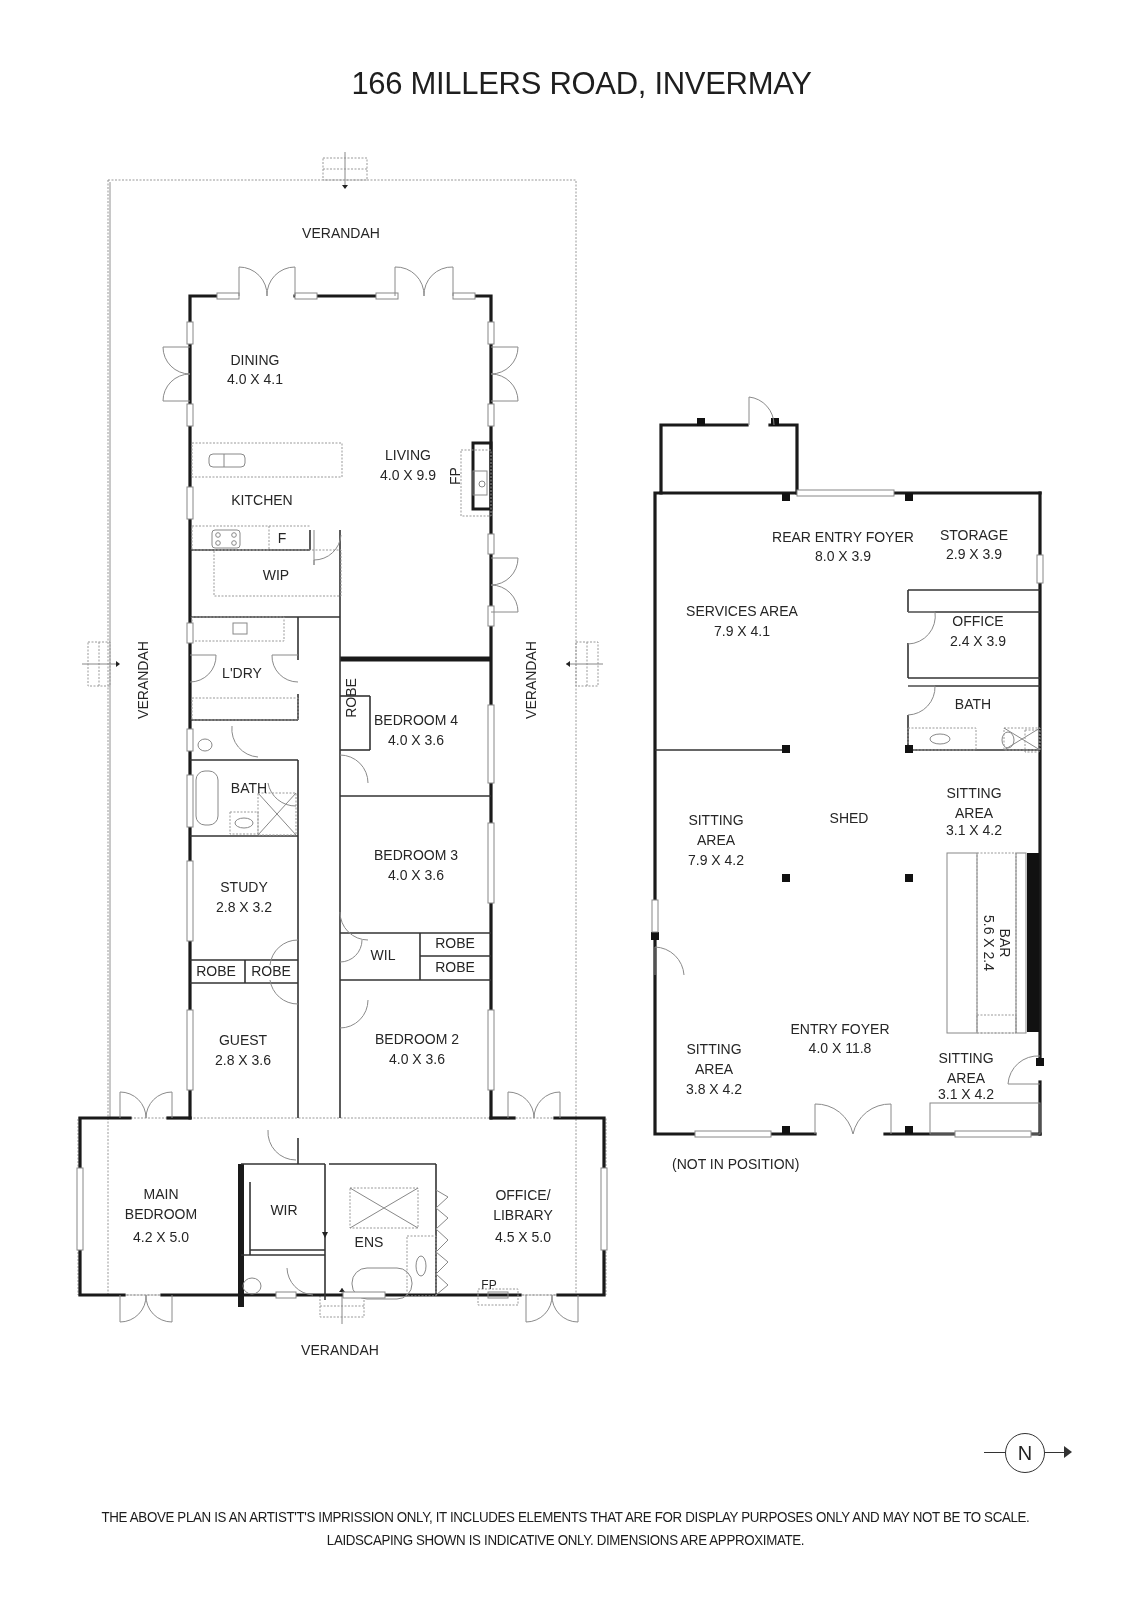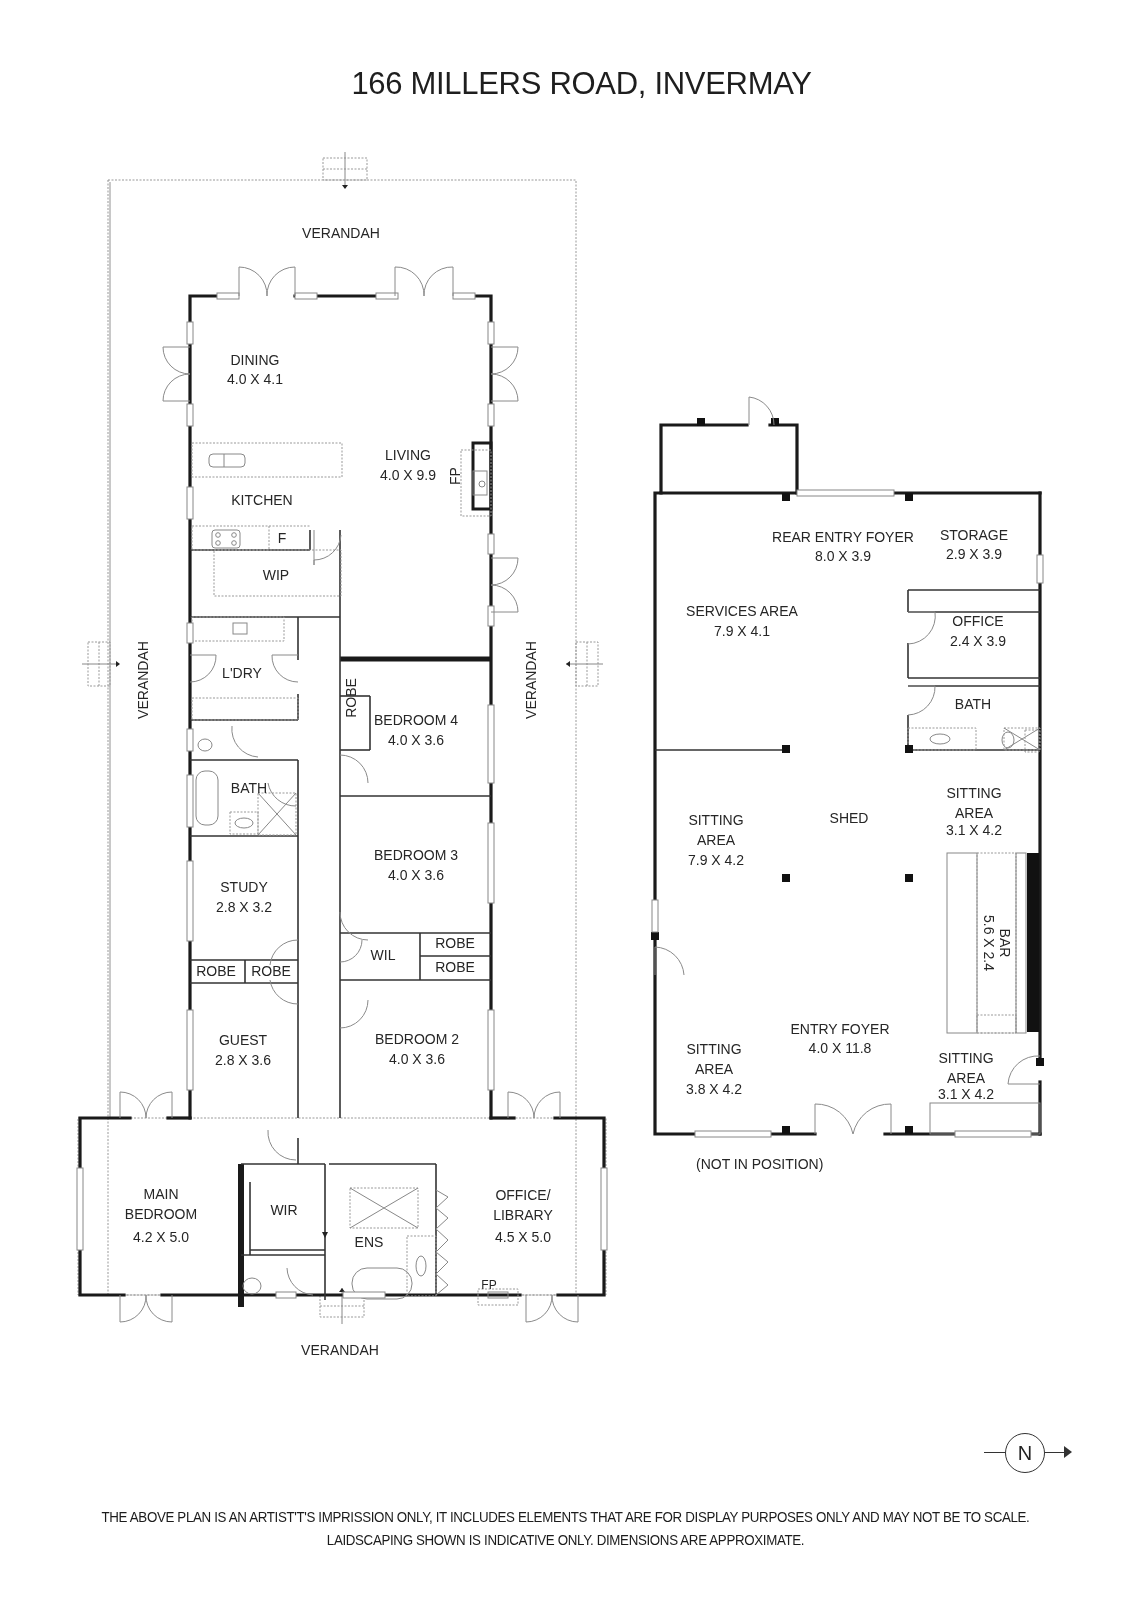--- a/index.html
+++ b/index.html
@@ -10,21 +10,21 @@
   .wall { stroke: #1a1a1a; stroke-width: 3.2; fill: none; stroke-linecap: square; }
   .wallthin { stroke: #333; stroke-width: 1.6; fill: none; }
   .thin { stroke: #888; stroke-width: 1; fill: none; }
   .dot { stroke: #999; stroke-width: 1; fill: none; stroke-dasharray: 2 1.5; }
   .win { stroke: #888; stroke-width: 1; fill: #fff; }
   .door { stroke: #8a8a8a; stroke-width: 1; fill: none; }
   .post { fill: #111; }
   .caption { position: absolute; left: 0; width: 1131px; text-align: center; font-size: 15.5px; color: #1c1c1c; letter-spacing: -0.4px; transform: scaleX(0.86); transform-origin: center; }
   .cap1 { top: 1508px; }
   .cap2 { top: 1531px; }
-  .notpos { position: absolute; left: 696px; top: 1156px; font-size: 14px; color: #262626; }
+  .notpos { position: absolute; left: 672px; top: 1156px; font-size: 14px; color: #262626; }
   .north { position: absolute; left: 1005px; top: 1433px; width: 38px; height: 38px; border: 1.4px solid #333; border-radius: 50%; text-align: center; line-height: 38px; font-size: 20px; color: #222; }
   .north-line-l { position: absolute; left: 984px; top: 1452px; width: 21px; height: 0; border-top: 1.2px solid #333; }
   .north-line-r { position: absolute; left: 1045px; top: 1452px; width: 24px; height: 0; border-top: 1.2px solid #333; }
   .north-arrow { position: absolute; left: 1064px; top: 1446px; width: 0; height: 0; border-left: 8px solid #333; border-top: 6px solid transparent; border-bottom: 6px solid transparent; }
 </style>
 </head>
 <body>
 
 <div class="title">166 MILLERS ROAD, INVERMAY</div>
 

